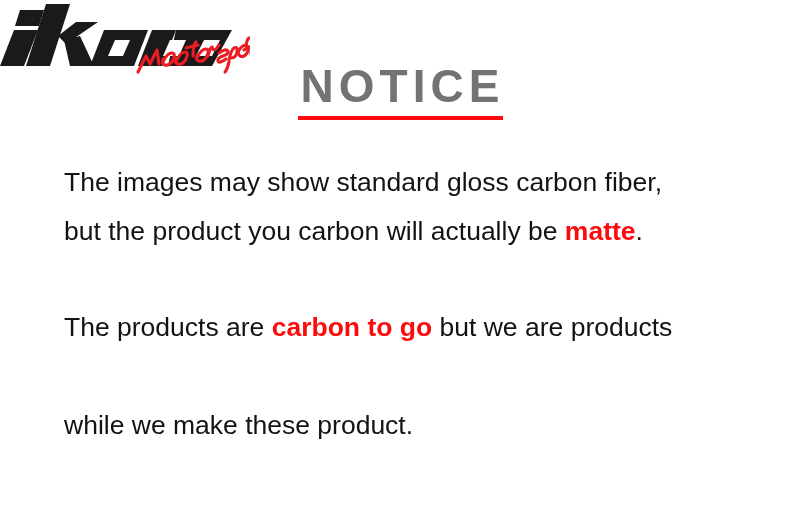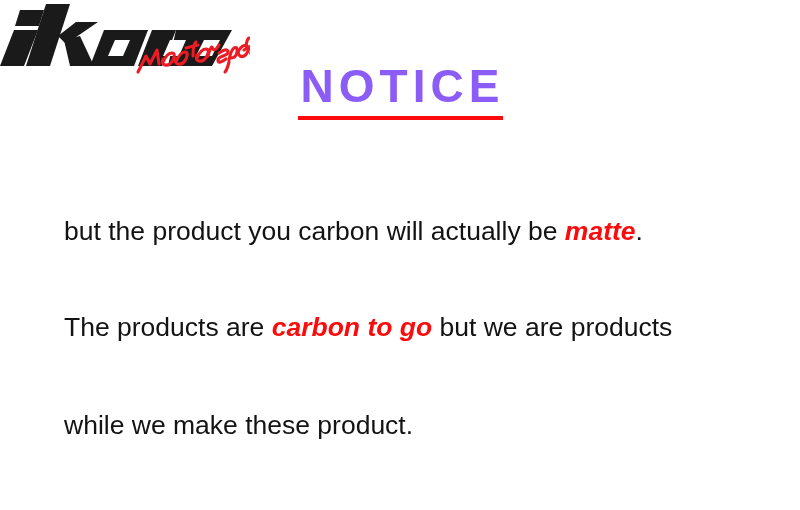--- a/index.html
+++ b/index.html
@@ -36,21 +36,21 @@
     width: 800px;
     text-align: center;
   }
   #notice-title {
     display: inline-block;
     font-family: "Liberation Sans", sans-serif;
     font-weight: bold;
     font-size: 46px;
     line-height: 52px;
     letter-spacing: 5px;
-    color: #8b5cf6;
+    color: #737373;
     padding: 0 0 0 5px;
     margin: 0;
   }
   #notice-underline {
     display: block;
     width: 205px;
     height: 4px;
     background: #fb0b0b;
     margin: 4px auto 0 auto;
   }
@@ -70,21 +70,20 @@
     color: #131313;
     letter-spacing: 0px;
     white-space: nowrap;
   }
   #notice-para-2 {
     margin-top: 47px;
   }
   .hl {
     color: #fb0b0b;
     font-weight: bold;
-    font-style: italic;
   }
 </style>
 </head>
 <body>
 
 <div id="brand-logo">
   <svg width="250" height="78" viewBox="0 0 250 78" xmlns="http://www.w3.org/2000/svg">
 
     <g fill="#1a1a1a">
 
@@ -129,21 +128,21 @@
 </div>
 
 <div id="notice-block">
   <div id="notice-title">NOTICE</div>
   <span id="notice-underline"></span>
 </div>
 
 <div id="notice-body">
 
   <p class="notice-para" id="notice-para-1">
-    <br>
+    <span>The images may show standard gloss carbon fiber,</span><br>
     <span>but the product you carbon will actually be </span><span class="hl">matte</span><span>.</span>
   </p>
 
   <p class="notice-para" id="notice-para-2">
     <span>The products are </span><span class="hl">carbon to go</span><span> but we are products</span><br>
     <br>
     <span>while we make these product.</span>
   </p>
 
 </div>

